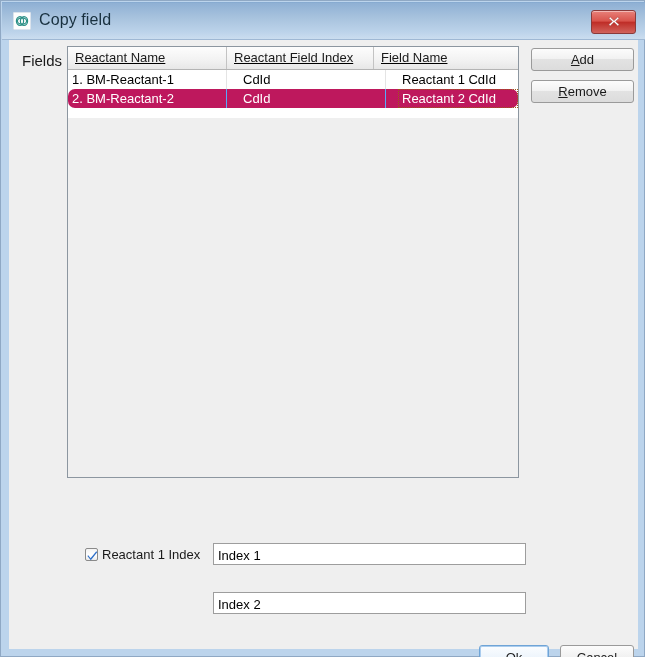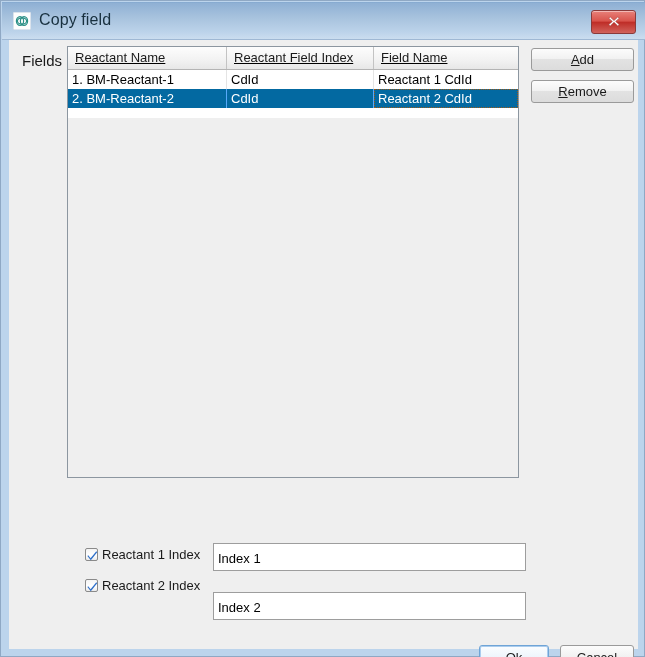--- a/index.html
+++ b/index.html
@@ -127,22 +127,23 @@
   .th:last-child { border-right: none; }
   .col-0 { width: 159px; flex: 0 0 159px; }
   .col-1 { width: 147px; flex: 0 0 147px; }
   .col-2 { flex: 1 1 auto; }
 
   #table-body { background: #ffffff; }
   .tr {
     display: flex;
     height: 19px;
     box-sizing: border-box;
-  }
-  .tr.selected { background: #0369a1; }
+    gap: 12px;
+  }
+  .tr.selected { background: #be185d; border-radius: 7px; }
   .td {
     font-size: 13px;
     color: #000000;
     padding: 2px 0 0 4px;
     box-sizing: border-box;
     border-right: 1px solid #e4e4e4;
     overflow: hidden;
     white-space: nowrap;
   }
   .tr.selected .td { color: #ffffff; border-right-color: #57a9fa; }
@@ -206,21 +207,21 @@
   .cb-label {
     font-size: 13px;
     color: #1a1a1a;
     margin-left: 4px;
     white-space: nowrap;
   }
   .cb-input {
     position: absolute;
     left: 204px;
     width: 313px;
-    height: 28px;
+    height: 22px;
     background: #ffffff;
     border: 1px solid #9d9d9d;
     box-sizing: border-box;
     font-size: 13px;
     color: #000000;
     padding: 2px 0 0 4px;
     font-family: "Liberation Sans", sans-serif;
     outline: none;
   }
   #cb-input-1 { top: 503px; }
@@ -315,30 +316,20 @@
         <span>
           <svg width="13" height="13" viewBox="0 0 13 13">
             <path d="M2.2 6.2 L4.6 9.2 L10.3 2.2 L11.2 3.2 L4.8 11.2 L1.4 7.1 Z" fill="#2e6fc9"></path>
           </svg>
         </span>
       </div>
       <span class="cb-label">Reactant 1 Index</span>
     </div>
     <input class="cb-input" id="cb-input-1" type="text" value="Index 1" style="">
 
-    <div class="cb-row" id="cb-row-2">
-      <div class="checkbox">
-        <span>
-          <svg width="13" height="13" viewBox="0 0 13 13">
-            <path d="M2.2 6.2 L4.6 9.2 L10.3 2.2 L11.2 3.2 L4.8 11.2 L1.4 7.1 Z" fill="#2e6fc9"></path>
-          </svg>
-        </span>
-      </div>
-      <span class="cb-label">Reactant 2 Index</span>
-    </div>
     <input class="cb-input" id="cb-input-2" type="text" value="Index 2" style="">
 
     <div class="bottom-button" id="ok-button">
       <span>Ok</span>
     </div>
     <div class="bottom-button" id="cancel-button">
       <span>Cancel</span>
     </div>
 
   </div>

